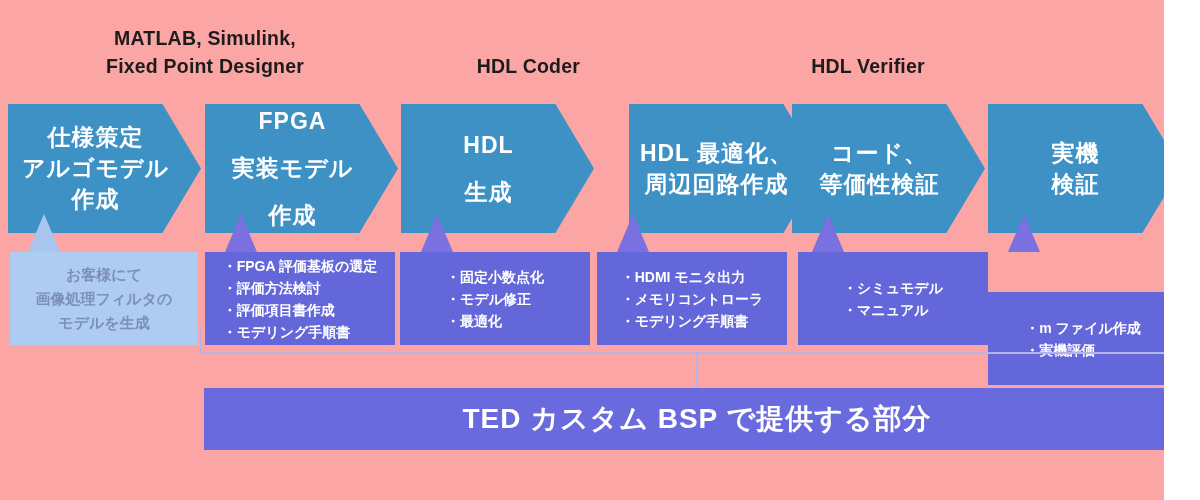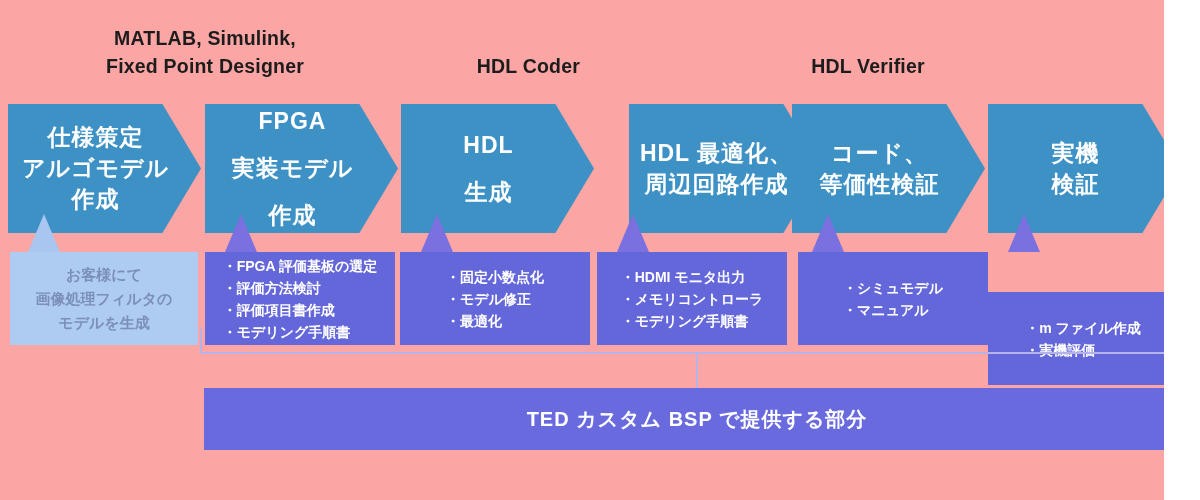--- a/index.html
+++ b/index.html
@@ -57,21 +57,21 @@
   
   .bracket-h    { position:absolute; left:200px; top:352px; width:990px; height:2px; background:#B5B3EA; }
   .bracket-tl   { position:absolute; left:200px;  top:328px; width:2px; height:26px; background:#B5B3EA; }
   .bracket-tr   { position:absolute; left:1188px; top:328px; width:2px; height:26px; background:#B5B3EA; }
   .bracket-drop { position:absolute; left:696px;  top:352px; width:2px; height:37px; background:#B5B3EA; }
 
   
   .banner {
     position:absolute; left:204px; top:388px; width:986px; height:62px;
     background:#6A6ADF; color:#ffffff; display:flex; align-items:center;
-    justify-content:center; font-size:20px; font-weight:600; letter-spacing:1px;
+    justify-content:center; font-size:28px; font-weight:600; letter-spacing:1px;
   }
 </style>
 </head>
 <body>
 
 <div class="canvas">
 
   <div class="tool-label lbl-matlab">
     <div>MATLAB, Simulink,</div>
     <div>Fixed Point Designer</div>

